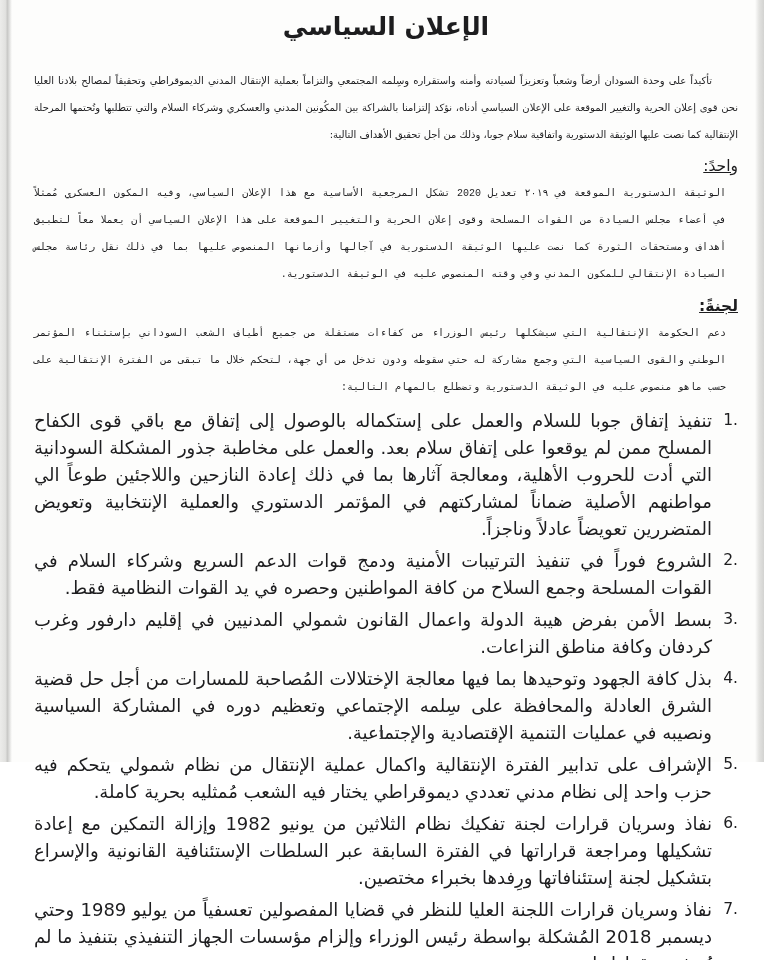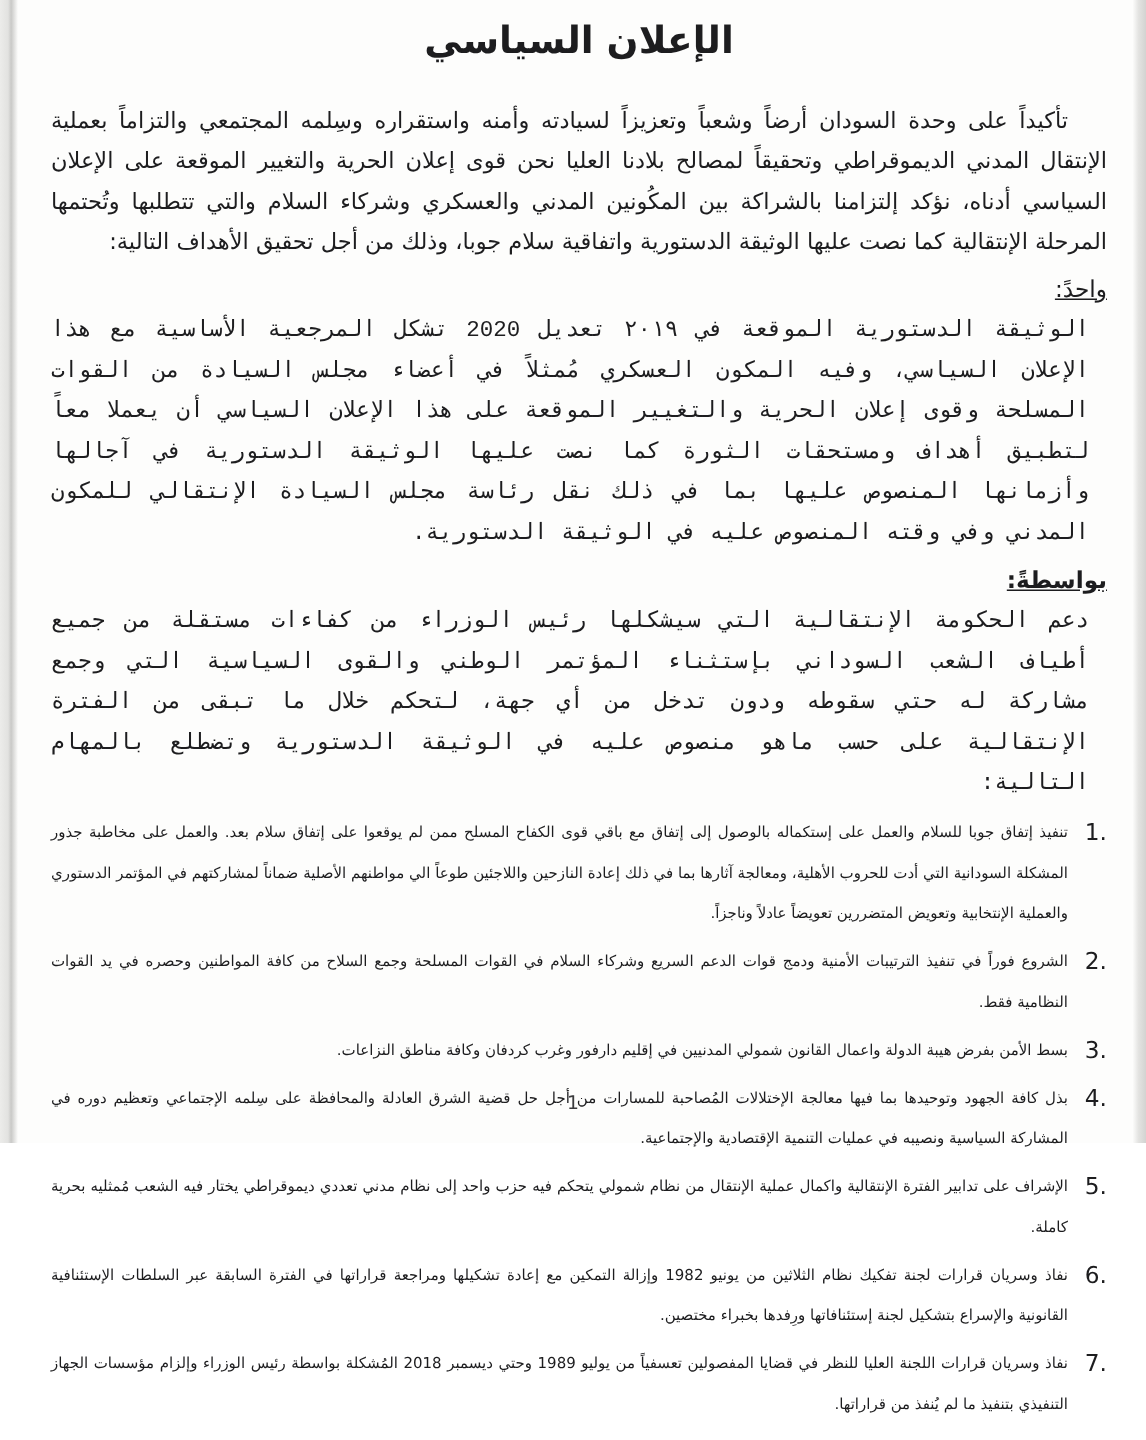--- a/index.html
+++ b/index.html
@@ -37,21 +37,21 @@
     pointer-events: none;
   }
   .title {
     text-align: center;
     font-size: 25px;
     font-weight: 700;
     margin: 6px 0 26px 0;
     letter-spacing: 0.5px;
   }
   .body-text {
-    font-size: 15px;
+    font-size: 10px;
     line-height: 27px;
     text-align: justify;
   }
   .intro {
     text-indent: 26px;
     margin: 0 0 6px 0;
   }
   .sec-heading {
     font-size: 15.5px;
     line-height: 24px;
@@ -75,21 +75,21 @@
     flex: 0 0 26px;
     direction: ltr;
     text-align: right;
     padding-left: 7px;
     font-size: 15.5px;
     line-height: 27px;
     box-sizing: border-box;
   }
   .task-text {
     flex: 1 1 auto;
-    font-size: 10px;
+    font-size: 18px;
     line-height: 27px;
     text-align: justify;
   }
   .page-number {
     position: absolute;
     bottom: 20px;
     left: 0;
     width: 100%;
     text-align: center;
     font-size: 12.5px;
@@ -104,21 +104,21 @@
   <div class="scan-edge-left"></div>
   <div class="scan-edge-right"></div>
 
   <h1 class="title">الإعلان السياسي</h1>
 
   <p class="body-text intro">تأكيداً على وحدة السودان أرضاً وشعباً وتعزيزاً لسيادته وأمنه واستقراره وسِلمه المجتمعي والتزاماً بعملية الإنتقال المدني الديموقراطي وتحقيقاً لمصالح بلادنا العليا نحن قوى إعلان الحرية والتغيير الموقعة على الإعلان السياسي أدناه، نؤكد إلتزامنا بالشراكة بين المكُونين المدني والعسكري وشركاء السلام والتي تتطلبها وتُحتمها المرحلة الإنتقالية كما نصت عليها الوثيقة الدستورية واتفاقية سلام جوبا، وذلك من أجل تحقيق الأهداف التالية:</p>
 
   <div class="sec-heading">واحدً:</div>
   <p class="body-text sec-body">الوثيقة الدستورية الموقعة في ٢٠١٩ تعديل 2020 تشكل المرجعية الأساسية مع هذا الإعلان السياسي، وفيه المكون العسكري مُمثلاً في أعضاء مجلس السيادة من القوات المسلحة وقوى إعلان الحرية والتغيير الموقعة على هذا الإعلان السياسي أن يعملا معاً لتطبيق أهداف ومستحقات الثورة كما نصت عليها الوثيقة الدستورية في آجالها وأزمانها المنصوص عليها بما في ذلك نقل رئاسة مجلس السيادة الإنتقالي للمكون المدني وفي وقته المنصوص عليه في الوثيقة الدستورية.</p>
 
-  <div class="sec-heading bold">بواسطةً:</div>
+  <div class="sec-heading bold">لجنةً:</div>
   <p class="body-text sec-body">دعم الحكومة الإنتقالية التي سيشكلها رئيس الوزراء من كفاءات مستقلة من جميع أطياف الشعب السوداني بإستثناء المؤتمر الوطني والقوى السياسية التي وجمع مشاركة له حتي سقوطه ودون تدخل من أي جهة، لتحكم خلال ما تبقى من الفترة الإنتقالية على حسب ماهو منصوص عليه في الوثيقة الدستورية وتضطلع بالمهام التالية:</p>
 
   <div class="task-list">
     <div class="task-item">
       <span class="task-num">1.</span>
       <div class="task-text">تنفيذ إتفاق جوبا للسلام والعمل على إستكماله بالوصول إلى إتفاق مع باقي قوى الكفاح المسلح ممن لم يوقعوا على إتفاق سلام بعد. والعمل على مخاطبة جذور المشكلة السودانية التي أدت للحروب الأهلية، ومعالجة آثارها بما في ذلك إعادة النازحين واللاجئين طوعاً الي مواطنهم الأصلية ضماناً لمشاركتهم في المؤتمر الدستوري والعملية الإنتخابية وتعويض المتضررين تعويضاً عادلاً وناجزاً.</div>
     </div>
     <div class="task-item">
       <span class="task-num">2.</span>
       <div class="task-text">الشروع فوراً في تنفيذ الترتيبات الأمنية ودمج قوات الدعم السريع وشركاء السلام في القوات المسلحة وجمع السلاح من كافة المواطنين وحصره في يد القوات النظامية فقط.</div>

